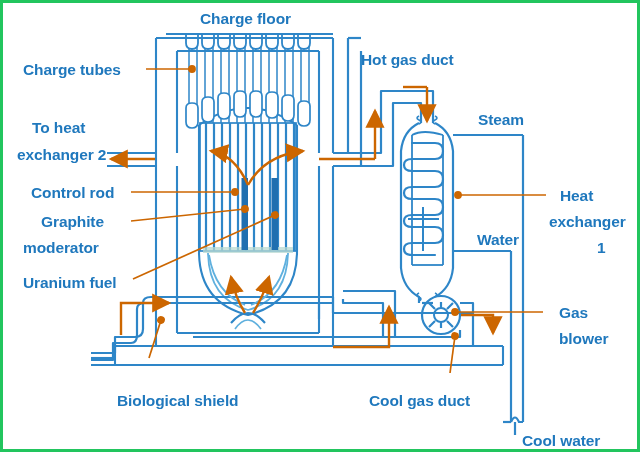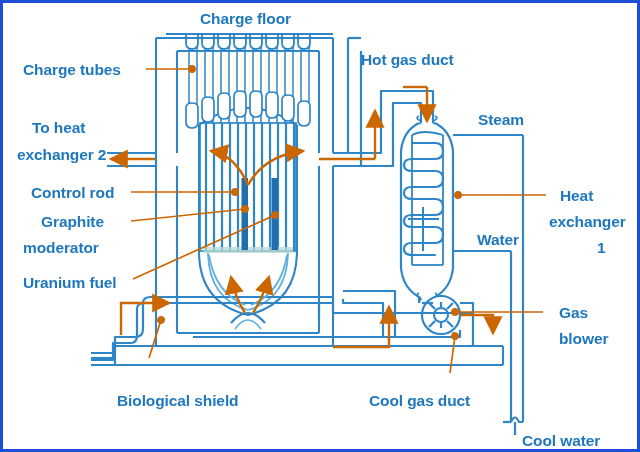--- a/index.html
+++ b/index.html
@@ -10,21 +10,21 @@
   }
   body {
     font-family: "Liberation Sans", sans-serif;
   }
   #page {
     position: relative;
     width: 640px;
     height: 452px;
     background: #ffffff;
     box-sizing: border-box;
-    border: 3px solid #1d4ed8;
+    border: 3px solid #22c55e;
     overflow: hidden;
   }
   #diagram {
     position: absolute;
     left: 0;
     top: 0;
     width: 640px;
     height: 452px;
     display: block;
   }

